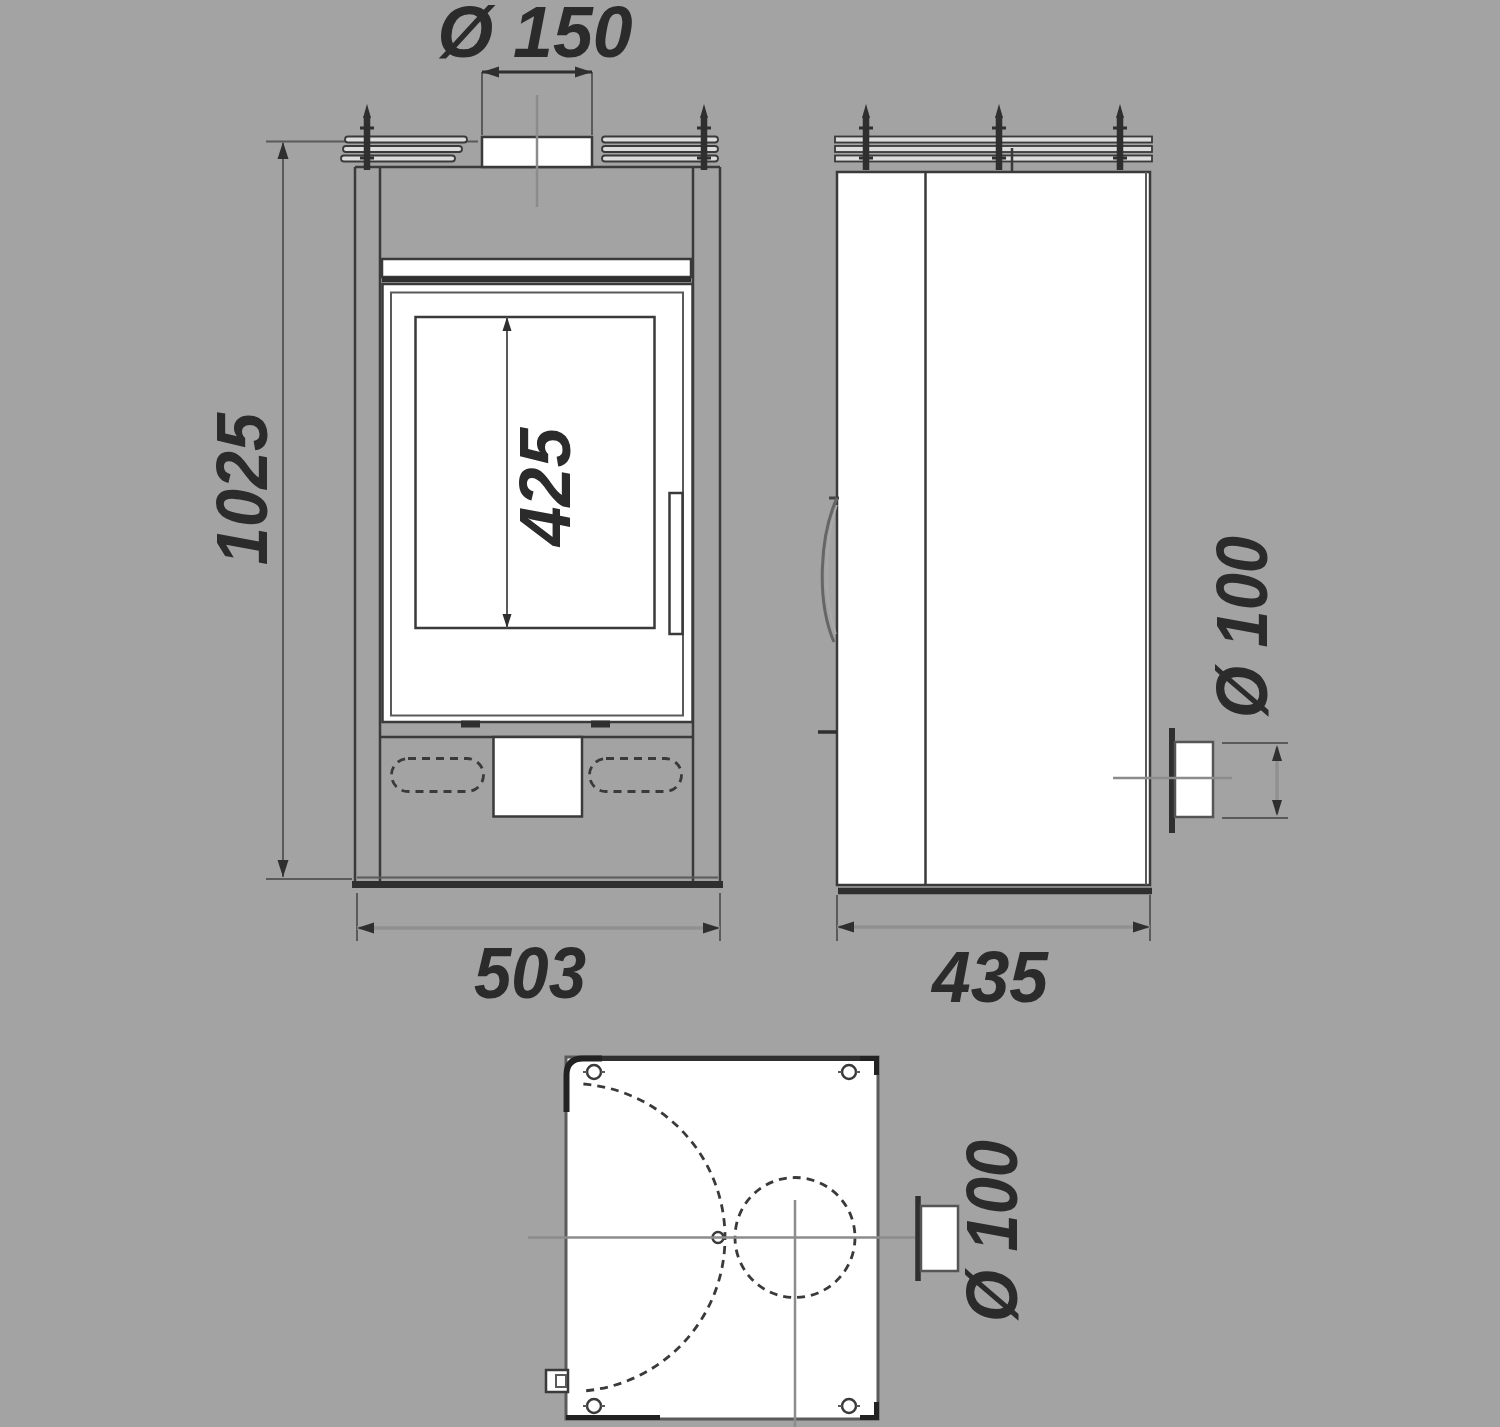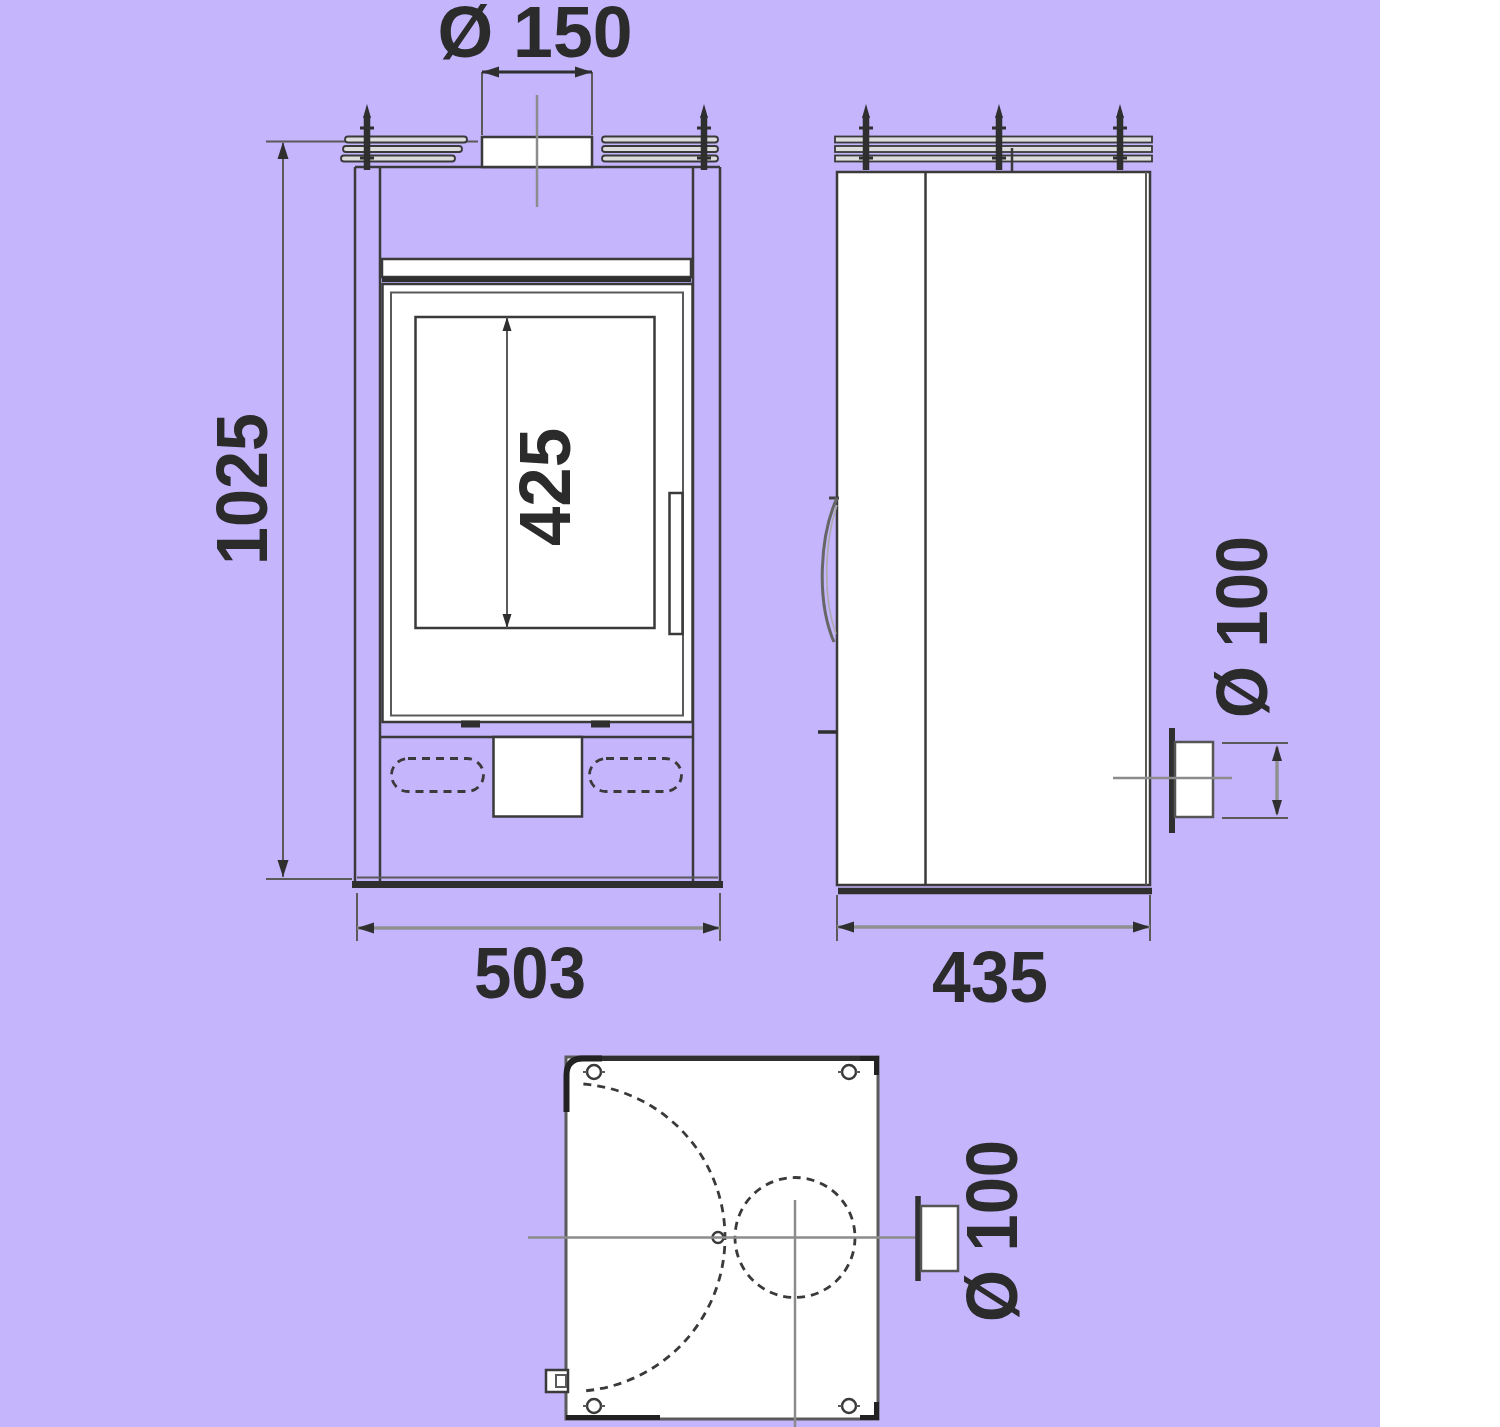--- a/index.html
+++ b/index.html
@@ -1,16 +1,16 @@
 <!DOCTYPE html>
 <html><head>
 <meta charset="utf-8">
 <style>
   html,body{margin:0;padding:0;background:#ffffff;}
-  .canvas{position:relative;width:1380px;height:1427px;background:#c4b5fd;overflow:hidden;}
+  .canvas{position:relative;width:1500px;height:1427px;background:#a3a3a3;overflow:hidden;font-style:italic;}
   svg{display:block;}
   text{font-family:"Liberation Sans", sans-serif;font-weight:600;fill:#2b2b2b;}
   .ln{stroke:#3a3a3a;stroke-width:2.5;fill:none;}
   .thin{stroke:#5a5a5a;stroke-width:2;fill:none;}
   .heavy{stroke:#2f2f2f;fill:none;}
   .cl{stroke:#8c8c8c;stroke-width:2.5;fill:none;}
   .dimln{stroke:#909090;stroke-width:3.5;fill:none;}
   .dash{stroke:#3a3a3a;stroke-width:2.8;fill:none;stroke-dasharray:8 6;}
   .bar{fill:#dcdcdc;stroke:#3a3a3a;stroke-width:1.8;}
   .wfill{fill:#ffffff;}

